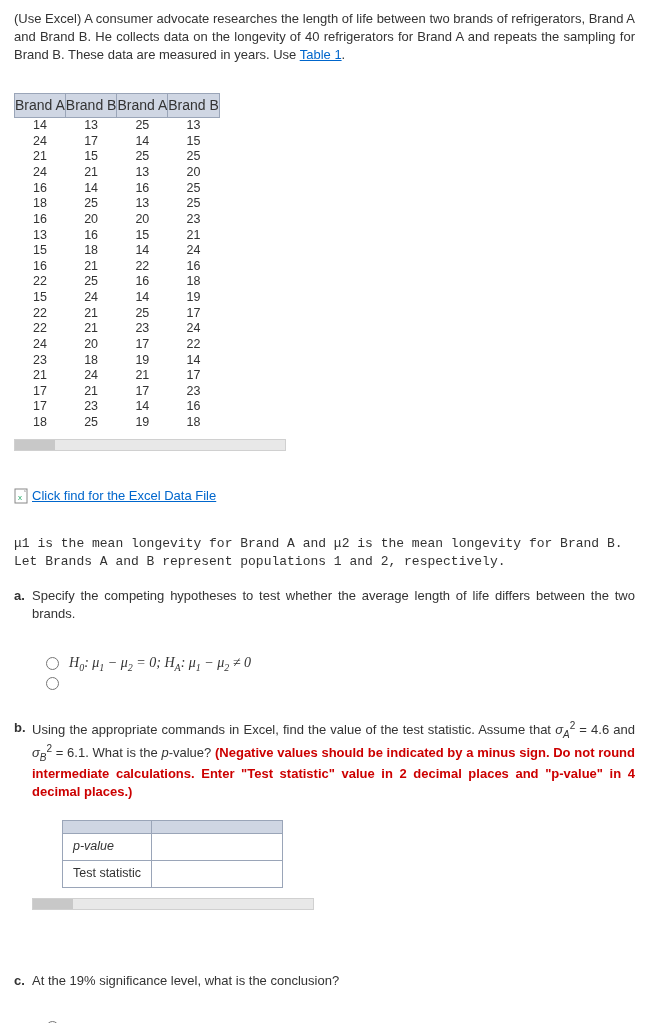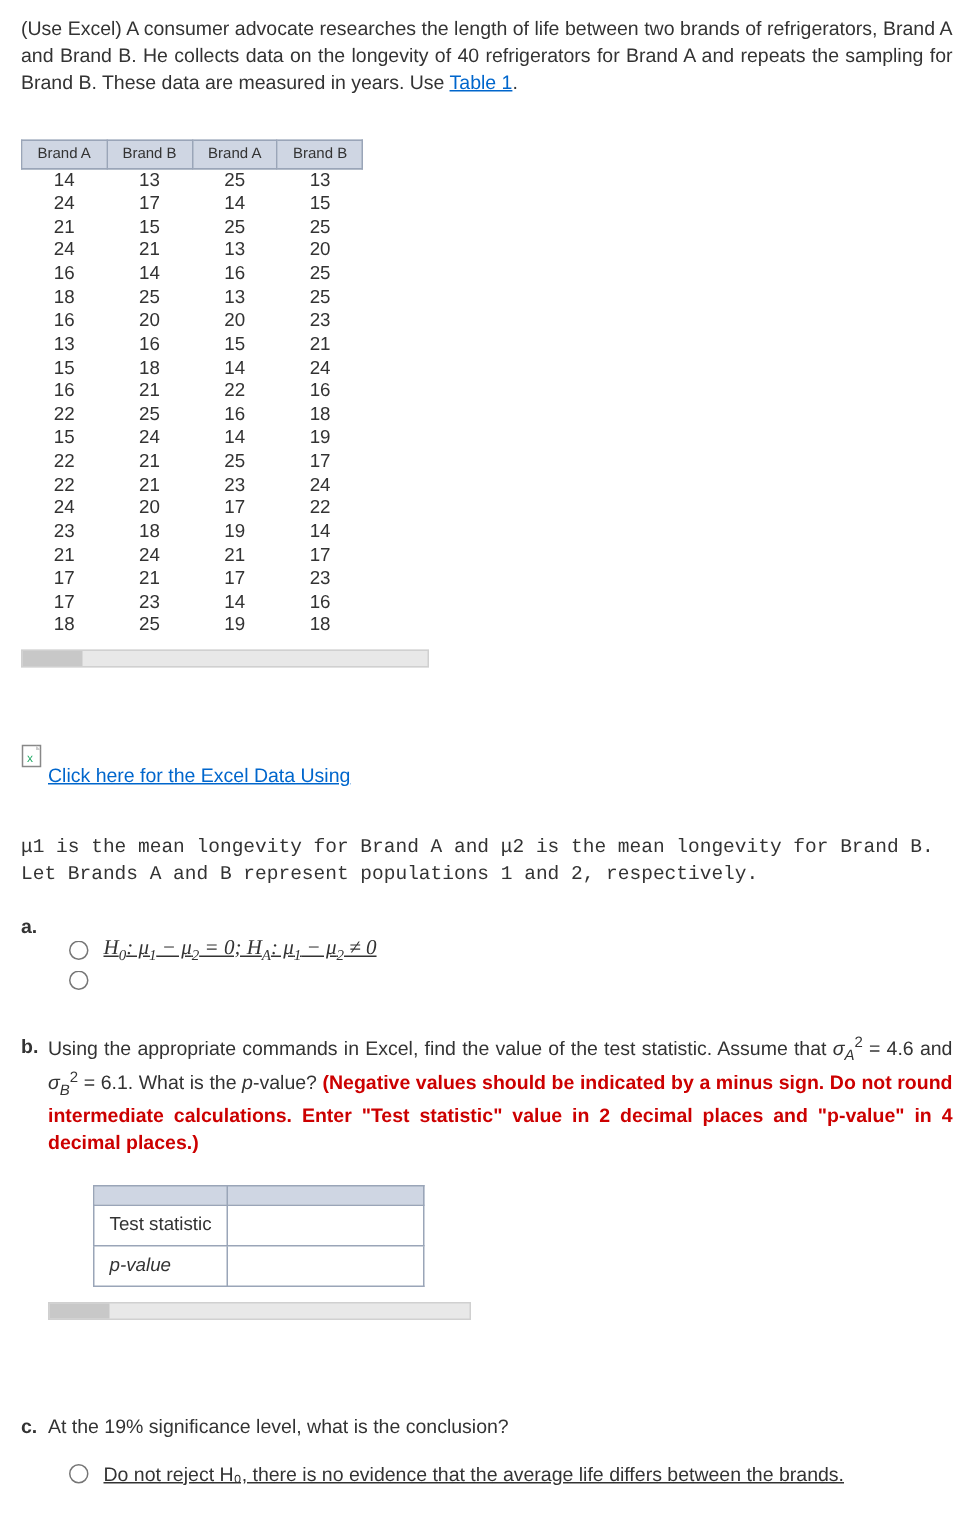--- a/index.html
+++ b/index.html
@@ -12,33 +12,32 @@
     line-height: 1.4;
   }
   .intro {
     text-align: justify;
     margin-bottom: 28px;
   }
   .link {
     color: #0066cc;
     text-decoration: underline;
     cursor: pointer;
-    margin-top: 27px;
   }
   table.data-table {
     border-collapse: collapse;
     margin-bottom: 8px;
   }
   table.data-table th {
     background: #cfd6e3;
     border: 1px solid #9aa5b8;
-    padding: 2px 10px;
+    padding: 2px 0;
     font-weight: normal;
     text-align: center;
-    font-size: 10px;
+    font-size: 14px;
   }
   table.data-table td {
     text-align: center;
     padding: 0 10px;
     font-size: 12.5px;
     line-height: 1.25;
   }
   .scroll-stub {
     width: 270px;
     height: 10px;
@@ -75,23 +74,22 @@
   }
   .q-label {
     font-weight: bold;
     flex: 0 0 18px;
   }
   .q-body {
     flex: 1;
     text-align: justify;
   }
   .options {
-    margin-top: 14px;
+    margin-top: 29px;
     margin-left: 14px;
-    text-decoration: underline;
   }
   .opt-row {
     display: flex;
     align-items: center;
     gap: 10px;
     margin: 3px 0;
     font-style: italic;
     font-family: 'Times New Roman', serif;
     font-size: 14px;
   }
@@ -279,28 +277,29 @@
 <div class="scroll-stub"></div>
 
 <div class="excel-link-row">
   <span class="excel-icon">
     <svg viewBox="0 0 14 16">
         <rect x="1" y="1" width="12" height="14" fill="#fff" stroke="#888" stroke-width="1"></rect>
         <path d="M10 1 L13 4 L10 4 Z" fill="#ccc"></path>
         <text x="4" y="12" font-size="8" fill="#2a6" font-family="Arial">x</text>
       </svg>
   </span>
-  <a class="link">Click here for the Excel Data Using</a>
+  <a class="link">Click find for the Excel Data File</a>
 </div>
 
 <div class="p-desc">μ1 is the mean longevity for Brand A and μ2 is the mean longevity for Brand B. Let Brands A and B represent populations 1 and 2, respectively.</div>
 
 <div class="q-block">
   <div class="q-label">a.</div>
   <div class="q-body">
+    <div>Specify the competing hypotheses to test whether the average length of life differs between the two brands.</div>
     <div class="options">
       <div class="opt-row">
           <input type="radio" name="a" style="">
           <span>H<span class="sub">0</span>: μ<span class="sub">1</span> − μ<span class="sub">2</span> = 0; H<span class="sub">A</span>: μ<span class="sub">1</span> − μ<span class="sub">2</span> ≠ 0</span>
         </div>
       <div class="opt-row">
           <input type="radio" name="a" style="">
         </div>
     </div>
   </div>
@@ -311,25 +310,25 @@
   <div class="q-body">
     <span>Using the appropriate commands in Excel, find the value of the test statistic. Assume that </span><span class="ital">σ</span><span class="ital sub">A</span><span class="sup">2</span><span> = 4.6 and </span><span class="ital">σ</span><span class="ital sub">B</span><span class="sup">2</span><span> = 6.1. What is the </span><span class="ital">p</span><span>-value? </span><span class="red-note">(Negative values should be indicated by a minus sign. Do not round intermediate calculations. Enter "Test statistic" value in 2 decimal places and "p-value" in 4 decimal places.)</span>
 
     <table class="answer-table">
       <tbody>
           <tr>
             <td class="hdr"></td>
             <td class="hdr"></td>
           </tr>
       <tr>
+        <td><span class="ital">p-value</span></td>
+        <td><input type="text" style=""></td>
+      </tr>
+      <tr>
         <td>Test statistic</td>
-        <td><input type="text" style=""></td>
-      </tr>
-      <tr>
-        <td><span class="ital">p-value</span></td>
         <td><input type="text" style=""></td>
       </tr>
     </tbody>
       </table>
     <div class="scroll-stub scroll-stub2"></div>
   </div>
 </div>
 
 <div class="q-block" style="margin-bottom:10px;">
   <div class="q-label">c.</div>

